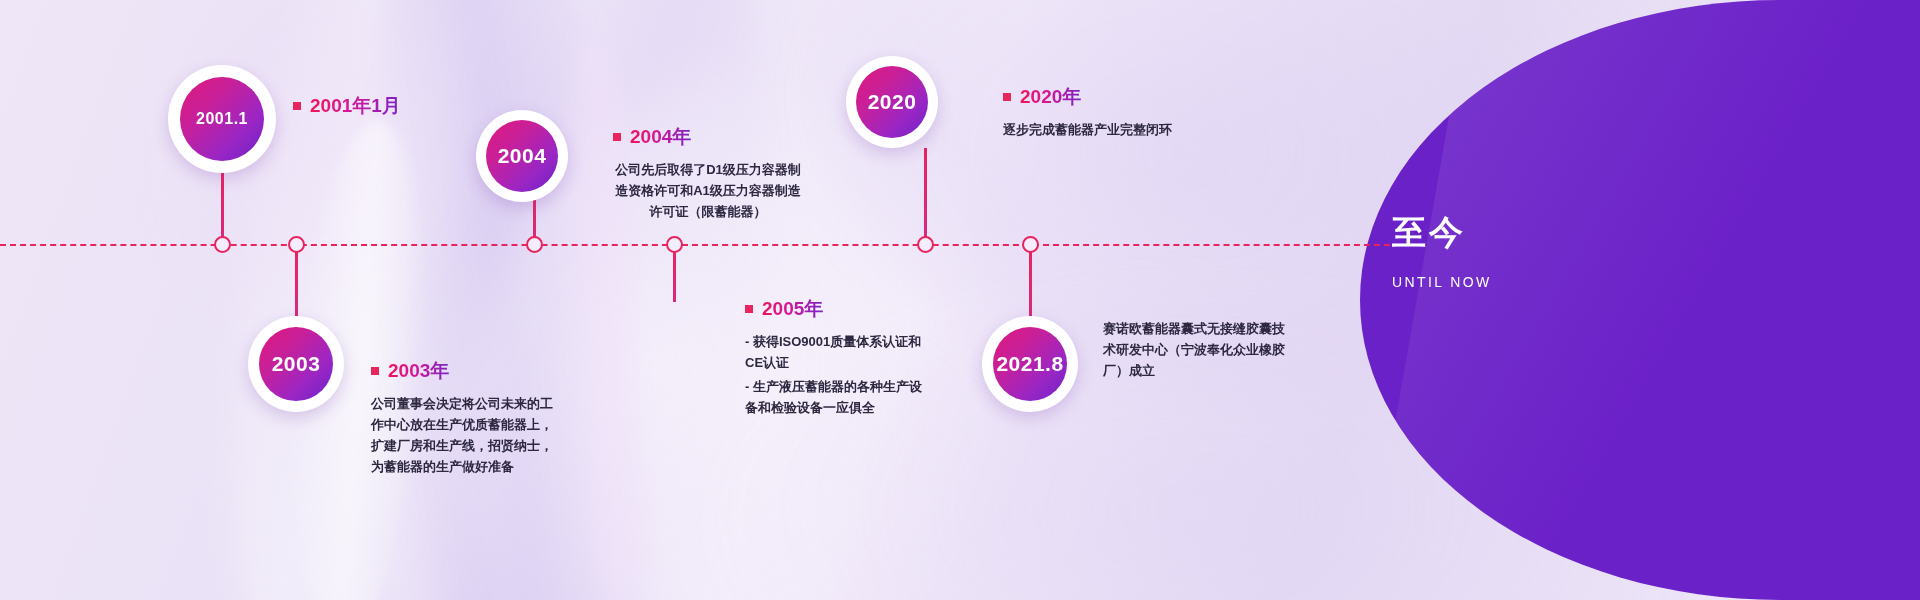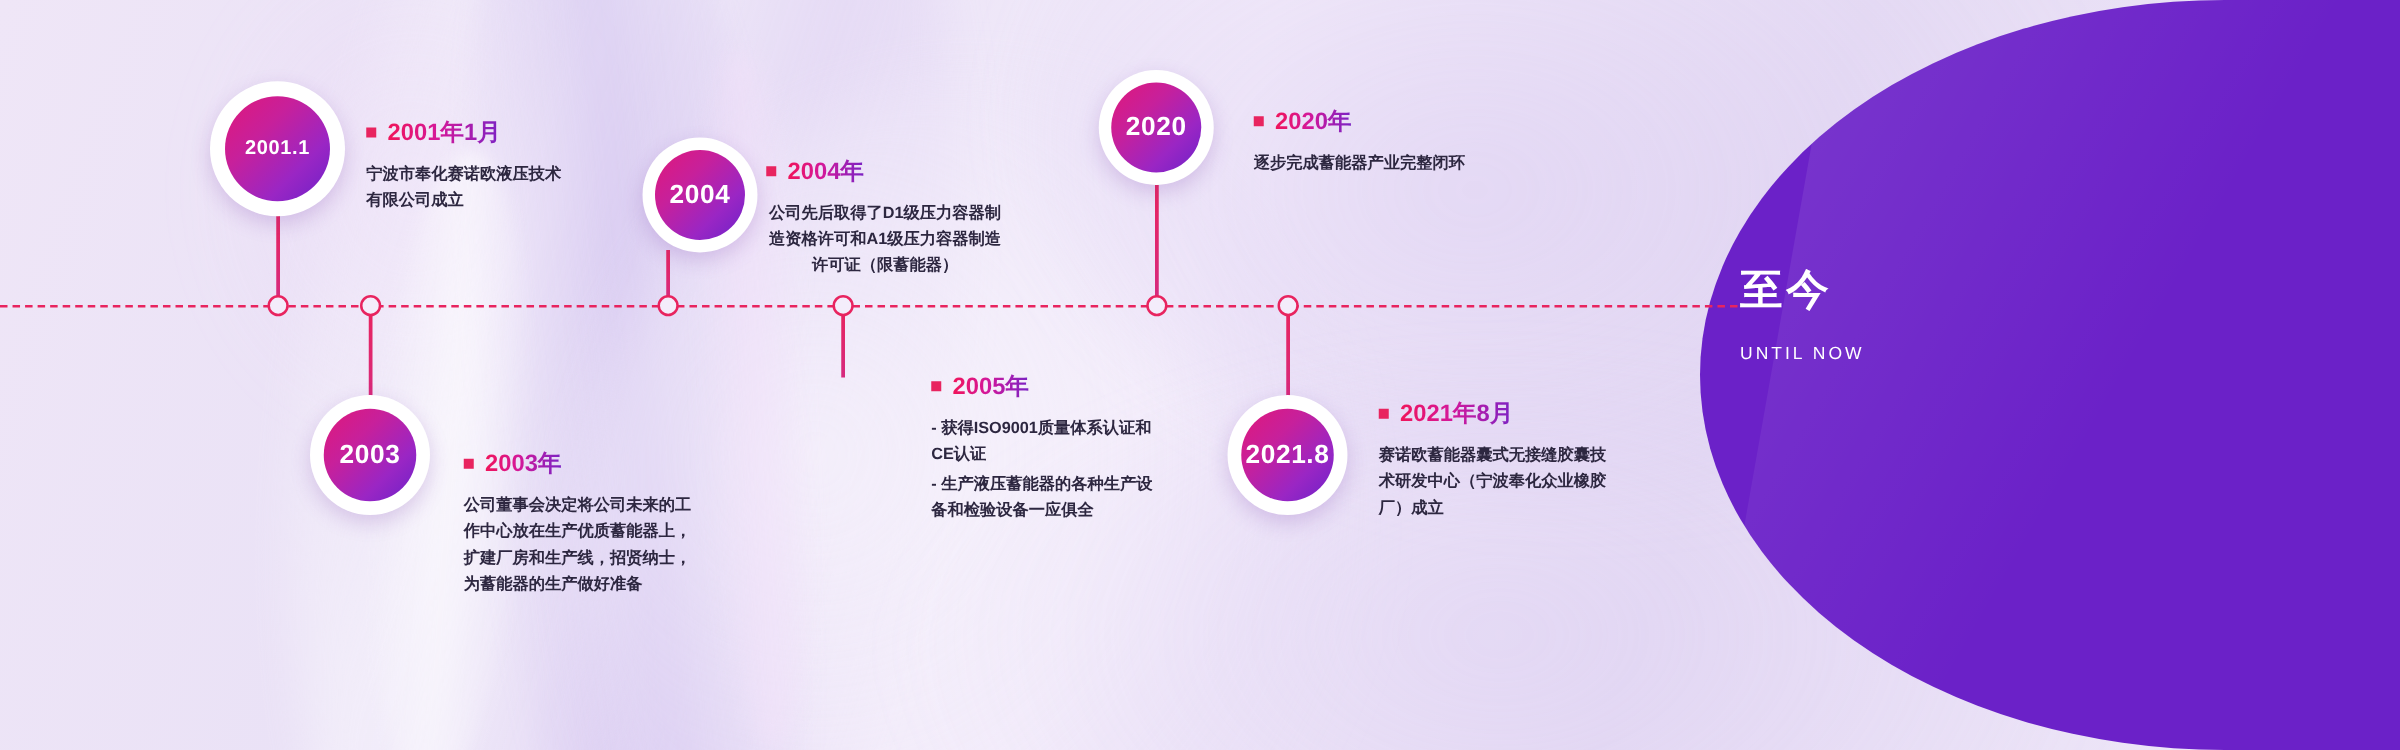--- a/index.html
+++ b/index.html
@@ -230,45 +230,42 @@
   <div class="stem" style="left:925px; top:148px; height:92px;"></div>
 
   <div class="stem" style="left:296px; top:248px; height:76px;"></div>
   <div class="stem" style="left:674px; top:248px; height:54px;"></div>
   <div class="stem" style="left:1030px; top:248px; height:76px;"></div>
 
   <div class="bubble" style="left:168px; top:65px; width:108px; height:108px;">
     <div class="inner" style="width:84px; height:84px; font-size:16px;">2001.1</div>
   </div>
 
-  <div class="bubble" style="left:514px; top:110px; width:92px; height:92px;">
+  <div class="bubble" style="left:476px; top:110px; width:92px; height:92px;">
     <div class="inner" style="width:72px; height:72px; font-size:21px;">2004</div>
   </div>
 
-  <div class="bubble" style="left:879px; top:56px; width:92px; height:92px;text-align:center;">
+  <div class="bubble" style="left:846px; top:56px; width:92px; height:92px;text-align:center;">
     <div class="inner" style="width:72px; height:72px; font-size:21px;">2020</div>
   </div>
 
   <div class="bubble" style="left:248px; top:316px; width:96px; height:96px;">
     <div class="inner" style="width:74px; height:74px; font-size:21px;">2003</div>
   </div>
 
 
   <div class="bubble" style="left:982px; top:316px; width:96px; height:96px;">
     <div class="inner" style="width:74px; height:74px; font-size:21px;">2021.8</div>
   </div>
 
   <div class="entry" style="left:293px; top:93px; width:162px;">
     <div class="entry-head">
       <span class="bullet"></span>
       <span class="entry-title">2001年1月</span>
     </div>
-    <div class="entry-body">
-      <p>宁波市奉化赛诺欧液压技术有限公司成立</p>
-    </div>
   </div>
 
   <div class="entry" style="left:613px; top:124px; width:190px;text-align:center;">
     <div class="entry-head">
       <span class="bullet"></span>
       <span class="entry-title">2004年</span>
     </div>
     <div class="entry-body">
       <p>公司先后取得了D1级压力容器制造资格许可和A1级压力容器制造许可证（限蓄能器）</p>
     </div>
@@ -299,22 +296,18 @@
       <span class="bullet"></span>
       <span class="entry-title">2005年</span>
     </div>
     <div class="entry-body">
       <p>- 获得ISO9001质量体系认证和CE认证</p>
       <p>- 生产液压蓄能器的各种生产设备和检验设备一应俱全</p>
     </div>
   </div>
 
   <div class="entry" style="left:1103px; top:318px; width:190px;">
-    <div class="entry-head">
-      <span class="bullet"></span>
-      <span class="entry-title">2021年8月</span>
-    </div>
     <div class="entry-body">
       <p>赛诺欧蓄能器囊式无接缝胶囊技术研发中心（宁波奉化众业橡胶厂）成立</p>
     </div>
   </div>
 
 </div>
 
 </body></html>

